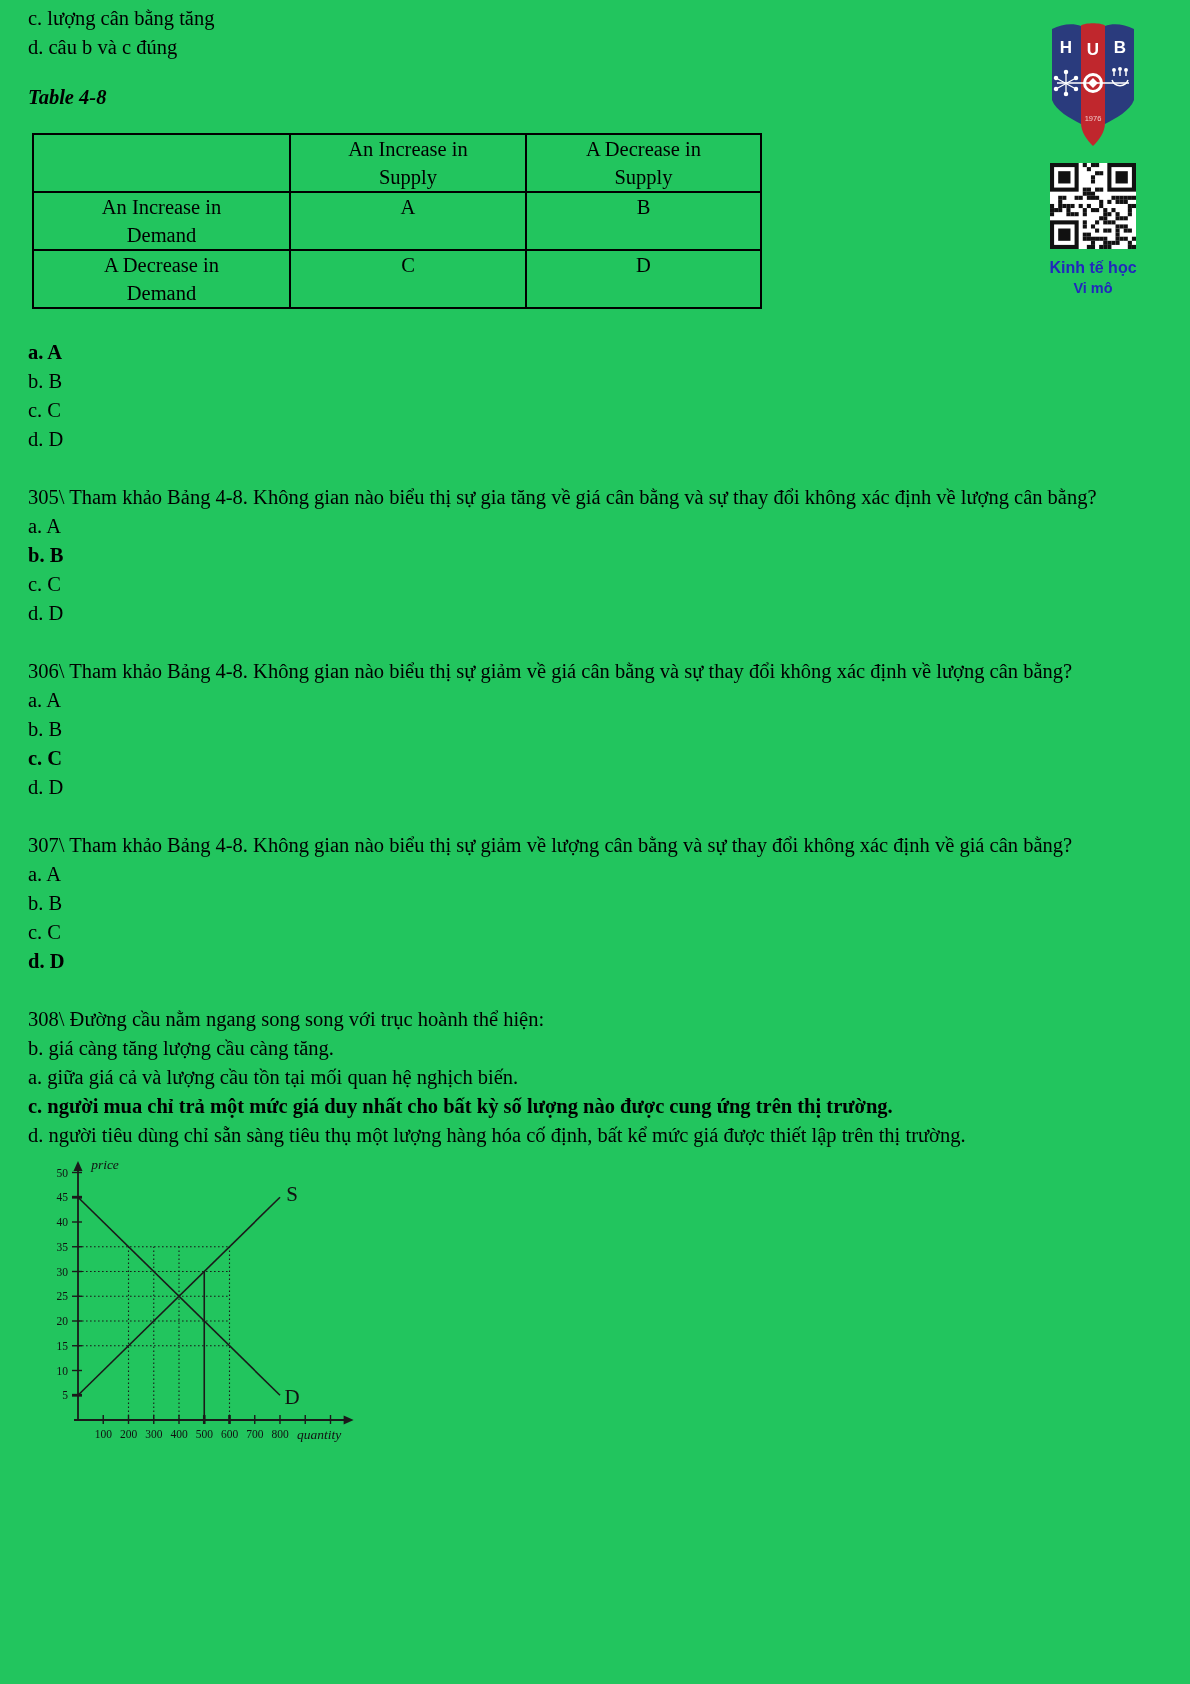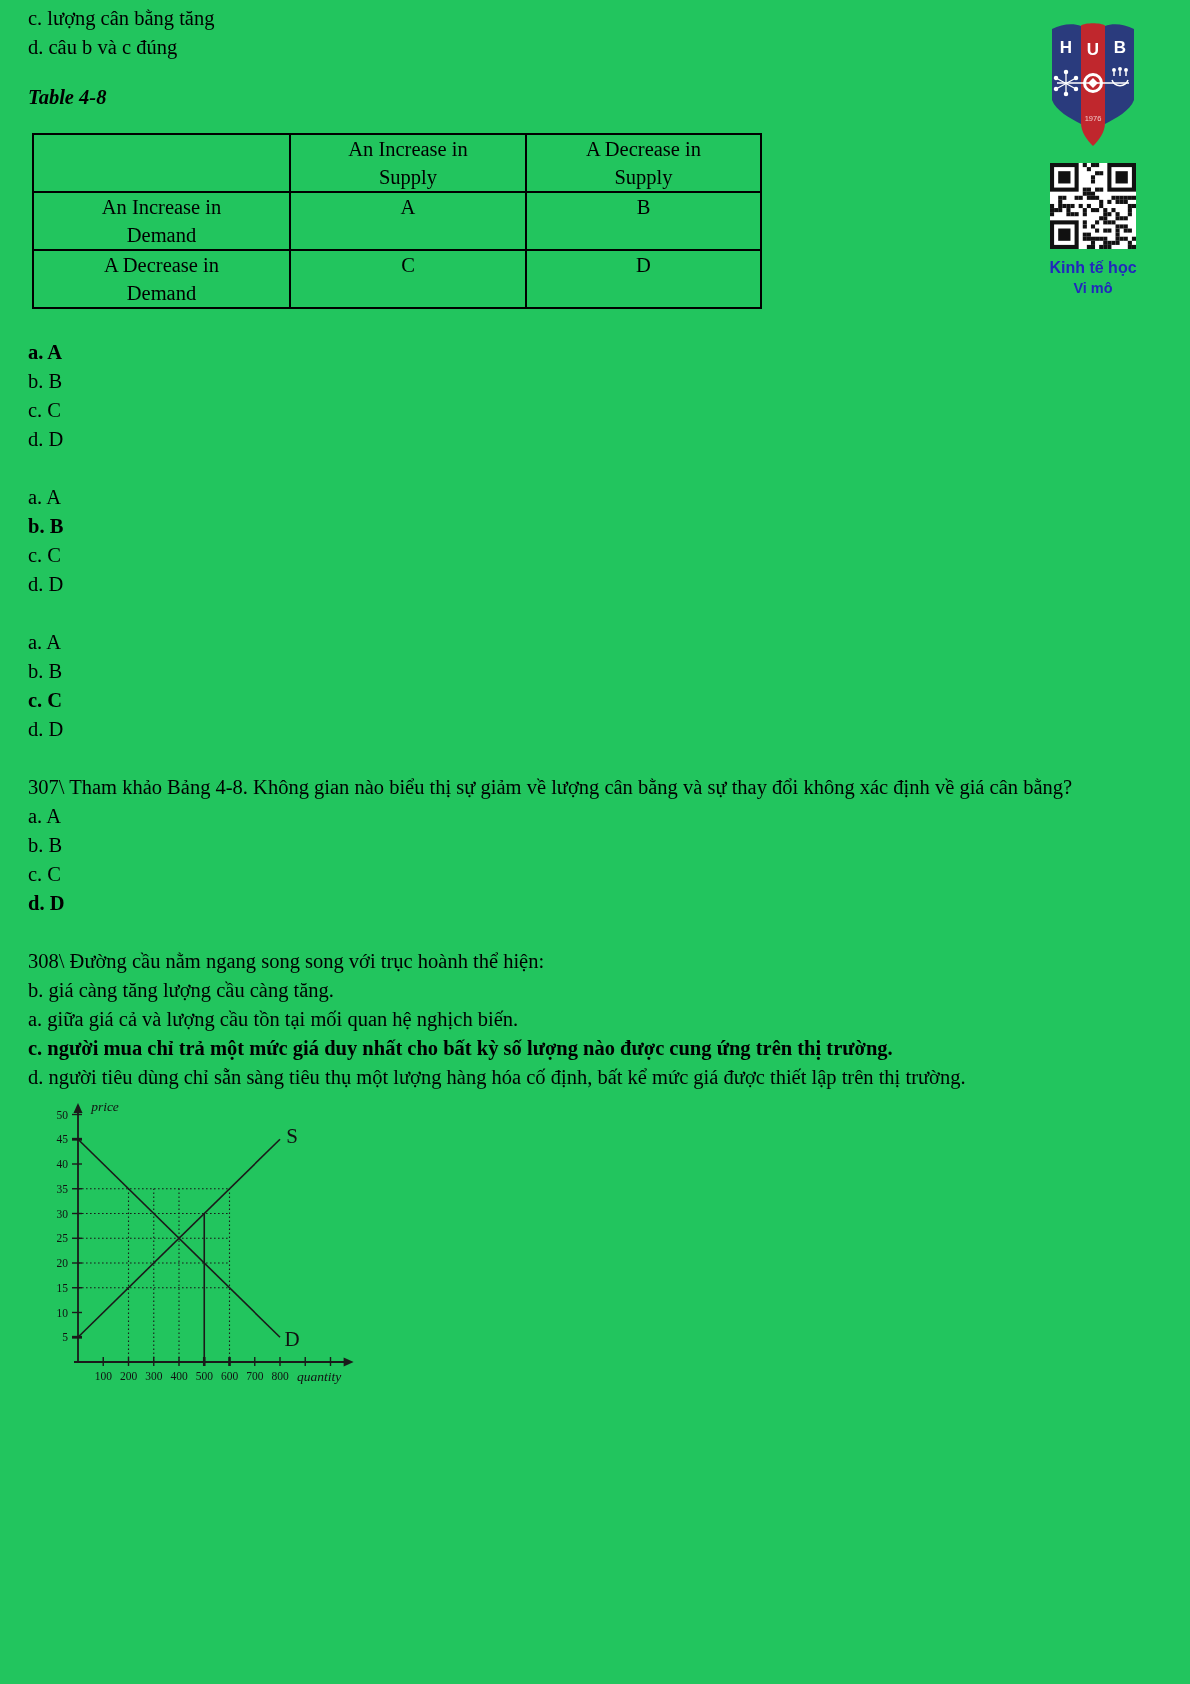--- a/index.html
+++ b/index.html
@@ -72,27 +72,29 @@
       </table>
 
     <div class="q">
       <div class="line bold">a. A</div>
       <div class="line">b. B</div>
       <div class="line">c. C</div>
       <div class="line">d. D</div>
     </div>
 
     <div class="q">
+      <div>305\ Tham khảo Bảng 4-8. Không gian nào biểu thị sự gia tăng về giá cân bằng và sự thay đổi không xác định về lượng cân bằng?</div>
       <div class="line">a. A</div>
       <div class="line bold">b. B</div>
       <div class="line">c. C</div>
       <div class="line">d. D</div>
     </div>
 
     <div class="q">
+      <div>306\ Tham khảo Bảng 4-8. Không gian nào biểu thị sự giảm về giá cân bằng và sự thay đổi không xác định về lượng cân bằng?</div>
       <div class="line">a. A</div>
       <div class="line">b. B</div>
       <div class="line bold">c. C</div>
       <div class="line">d. D</div>
     </div>
 
     <div class="q">
       <div>307\ Tham khảo Bảng 4-8. Không gian nào biểu thị sự giảm về lượng cân bằng và sự thay đổi không xác định về giá cân bằng?</div>
       <div class="line">a. A</div>
       <div class="line">b. B</div>

